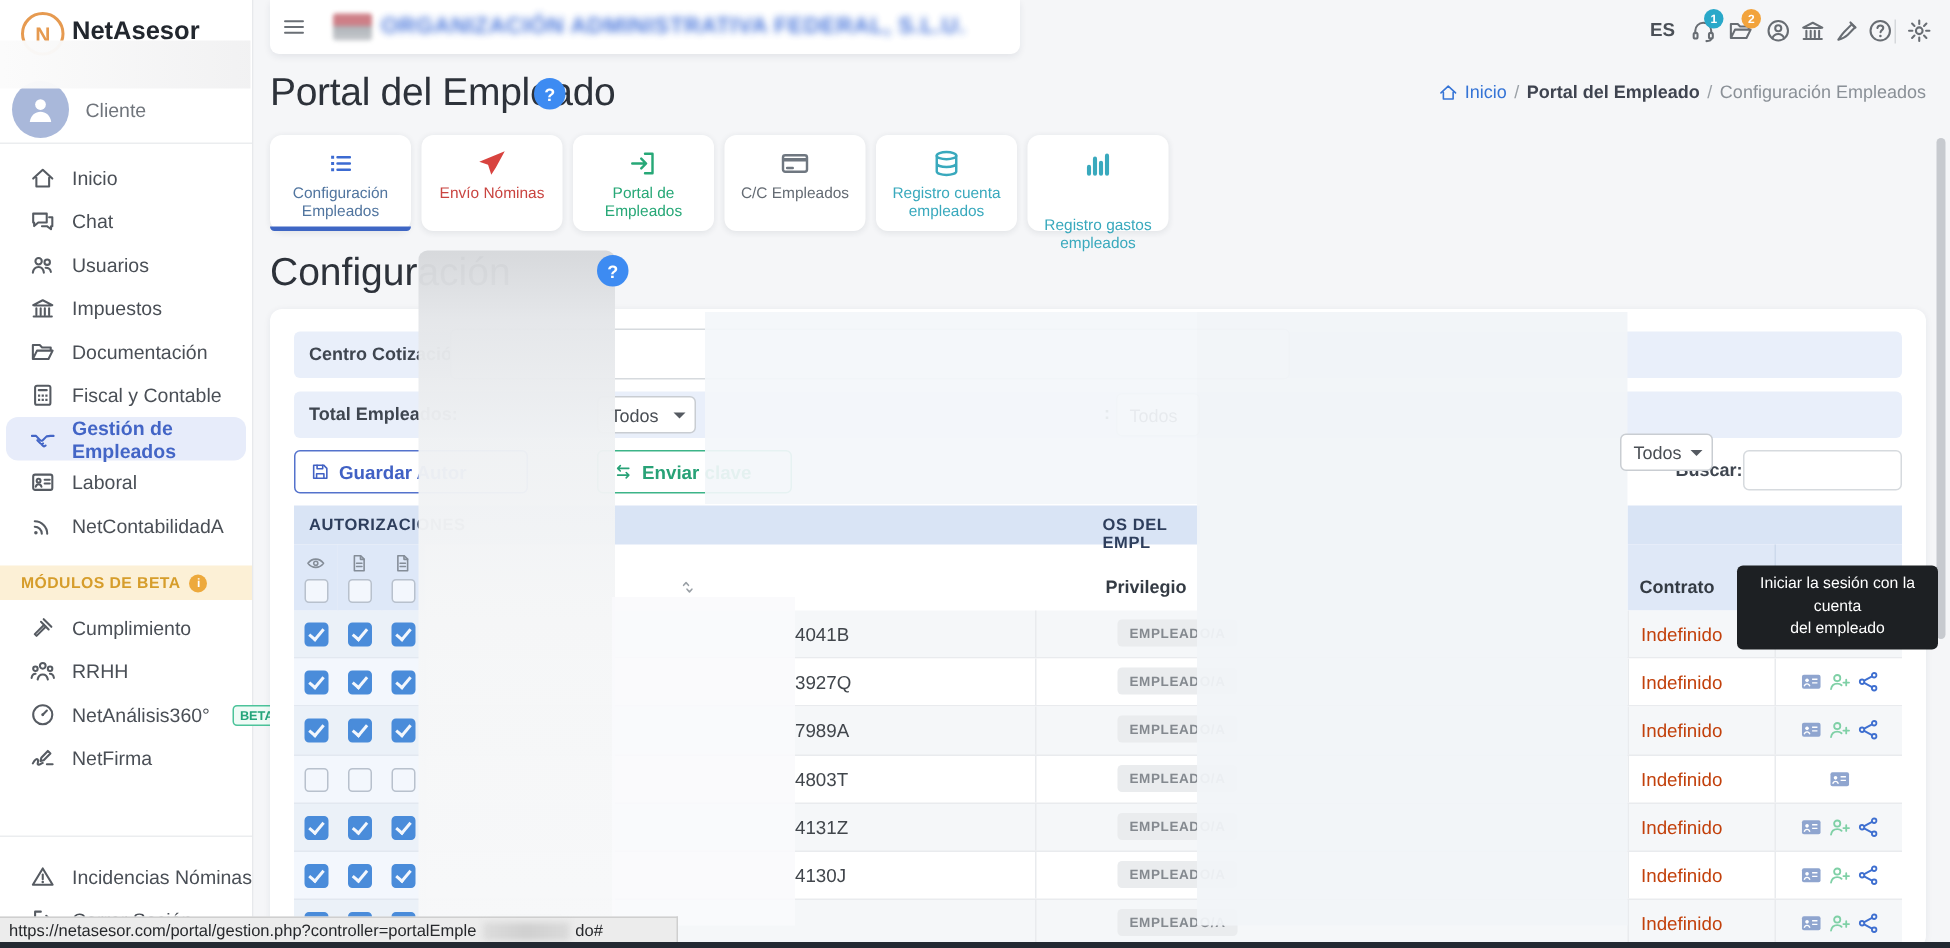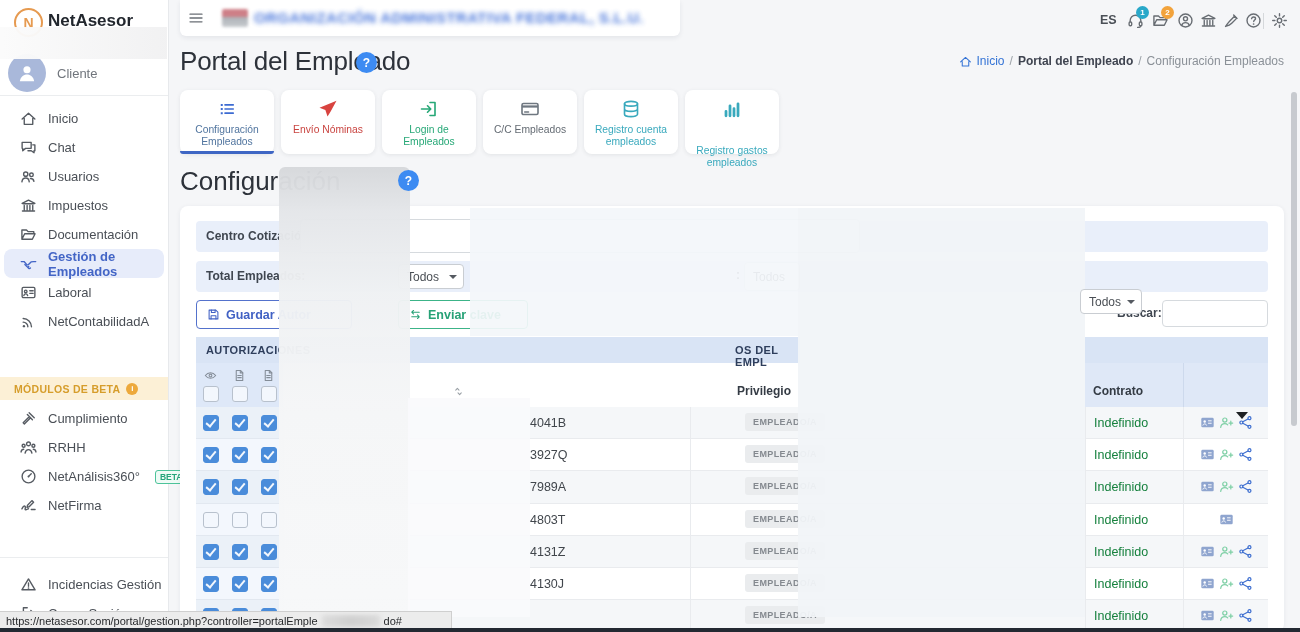--- a/index.html
+++ b/index.html
@@ -83,21 +83,21 @@
   .cb{position:absolute;width:16px;height:16px;border:1.5px solid #b0b6be;border-radius:3px;background:#fff;box-sizing:border-box;cursor:pointer;}
   .cb.on{background:#1b6fd0;border-color:#1b6fd0;}
   .cb.on::after{content:"";position:absolute;left:4px;top:1px;width:4px;height:8px;border:solid #fff;border-width:0 2px 2px 0;transform:rotate(40deg);}
   .hicon2{width:13px;height:13px;color:#6a7077;}
   #rows{left:196px;top:407px;width:1072px;}
   .row{position:relative;height:32.2px;border-bottom:1px solid #e9ebee;box-sizing:border-box;background:#fff;}
   .row:nth-child(odd){background:#f5f7f9;}
   .row .vline{position:absolute;top:0;bottom:0;width:1px;background:#e9ebee;}
   .rid{position:absolute;left:334px;top:9px;font-size:12.5px;color:#41464c;}
   .pill{position:absolute;left:549px;top:6px;background:#eaecee;color:#84898f;font-size:9px;font-weight:bold;letter-spacing:.4px;padding:4px 8px;border-radius:3px;}
-  .rcontract{position:absolute;left:898px;top:9px;font-size:12.5px;color:#15803d;}
+  .rcontract{position:absolute;left:898px;top:9px;font-size:12.5px;color:#c2410c;}
   .racts{position:absolute;left:989px;top:8px;width:83px;display:flex;justify-content:center;gap:4px;}
   .act{width:15px;height:15px;}
   .act-idcard{color:#8fa5cf;}
   .act-userplus{color:#7fd0a6;}
   .act-share{color:#3e6fd0;}
   .cbtint{left:196px;top:363px;width:87px;height:269px;background:rgba(208,224,246,.26);pointer-events:none;z-index:2;}
 
   
   .ovA{left:279px;top:167px;width:131px;height:450px;border-radius:6px 6px 0 0;opacity:.97;z-index:5;
     background:linear-gradient(180deg,#d6d8db 0%,#e4e6e9 10%,#eff1f3 28%,#f5f6f7 55%,#f7f8f9 100%);}
@@ -175,20 +175,30 @@
           <span>Impuestos</span>
         </div>
         <div class="nav-item">
           <span class="ic">
             <svg viewBox="0 0 16 16">
               <path class="s" d="M1.8 12.5V3.8h4.3l1.5 1.5H13v2M1.8 12.5h9.8l2.6-5.2H4.4z"></path>
             </svg>
           </span>
           <span>Documentación</span>
         </div>
+        <div class="nav-item">
+          <span class="ic">
+            <svg viewBox="0 0 16 16">
+              <rect class="s" x="3.2" y="2" width="9.6" height="12" rx="1.2"></rect>
+              <path class="s" d="M5.5 4.8h5"></path>
+              <path class="f" d="M5 7.5h1.4v1.4H5zM7.3 7.5h1.4v1.4H7.3zM9.6 7.5H11v1.4H9.6zM5 10.2h1.4v1.4H5zM7.3 10.2h1.4v1.4H7.3zM9.6 10.2H11v1.4H9.6z"></path>
+            </svg>
+          </span>
+          <span>Fiscal y Contable</span>
+        </div>
         <div class="nav-item active">
           <span class="ic">
             <svg viewBox="0 0 16 16">
               <path class="s" d="M1.2 6.2h2.6l2.4 2.6c.5.6 1.3.6 1.8.1l2.4-2.4 2.4-.3h2"></path>
               <path class="s" d="M4.6 8.9l1.9 2c.5.5 1.2.5 1.7 0M7.2 11.5l.9.9c.5.5 1.2.4 1.7-.1"></path>
             </svg>
           </span>
           <span>Gestión de Empleados</span>
         </div>
         <div class="nav-item">
@@ -268,21 +278,21 @@
     <div class="abs nav" style="top:570px;">
 
     <div class="nav-item">
           <span class="ic">
             <svg viewBox="0 0 16 16">
               <path class="s" d="M8 2.8 14.2 13H1.8z"></path>
               <path class="s" d="M8 6.6v3"></path>
               <circle class="f" cx="8" cy="11.3" r=".8"></circle>
             </svg>
           </span>
-          <span>Incidencias Gestión</span>
+          <span>Incidencias Nóminas</span>
         </div>
         <div class="nav-item">
           <span class="ic">
             <svg viewBox="0 0 16 16">
               <path class="s" d="M6.8 2.6H3.2v10.8h3.6M10.2 5.2 13 8l-2.8 2.8M13 8H6.5"></path>
             </svg>
           </span>
           <span>Cerrar Sesión</span>
         </div>
       </div>
@@ -379,21 +389,21 @@
           </svg>
         </span>
         <span class="tab-label" style="color: rgb(201, 68, 64);">Envío Nóminas</span>
       </div>
       <div class="tab-card">
         <span class="ic" style="color: rgb(39, 168, 119);">
           <svg viewBox="0 0 16 16">
             <path class="s" d="M8.8 2.8h4v10.4h-4M2 8h7.2M6.8 5.4 9.4 8l-2.6 2.6"></path>
           </svg>
         </span>
-        <span class="tab-label" style="color: rgb(39, 168, 119);">Login de Empleados</span>
+        <span class="tab-label" style="color: rgb(39, 168, 119);">Portal de Empleados</span>
       </div>
       <div class="tab-card">
         <span class="ic" style="color: rgb(111, 119, 128);">
           <svg viewBox="0 0 16 16">
             <rect class="s" x="1.6" y="3.6" width="12.8" height="8.8" rx="1.2"></rect>
             <path d="M1.6 6h12.8" stroke="currentColor" stroke-width="1.8" fill="none"></path>
             <path class="s" d="M3.8 10.4h3"></path>
           </svg>
         </span>
         <span class="tab-label" style="color: rgb(100, 107, 115);">C/C Empleados</span>
@@ -740,20 +750,24 @@
         </span>
       </div>
     </div>
   <div class="abs cbtint"></div>
 
   <div class="abs ovA"></div>
   <div class="abs ovB"></div>
   <div class="abs ovC"></div>
   <div class="abs ovD"></div>
 
+  <div class="abs tooltip">
+    <span>Iniciar la sesión con la cuenta</span><br>
+    <span>del empleado</span>
+  </div>
   <div class="abs tooltip-arrow"></div>
 
   <div class="abs statusbar">
     <span>https://netasesor.com/portal/gestion.php?controller=portalEmple</span>
     <span class="blurchunk"></span>
     <span>do#</span>
   </div>
   <div class="abs bottombar"></div>
   <div class="abs scrollthumb"></div>
 

